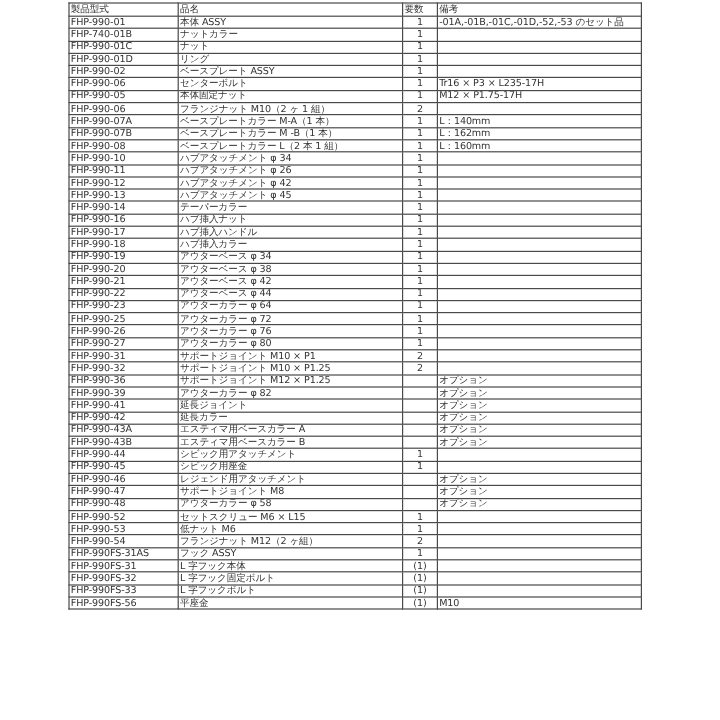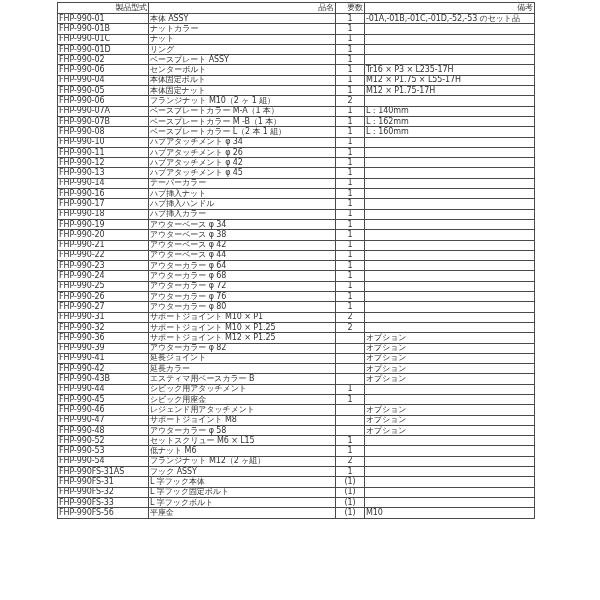--- a/index.html
+++ b/index.html
@@ -17,21 +17,21 @@
     border: 1px solid #4a4a4a;
     padding: 0 1px;
     height: 9.3px;
     white-space: nowrap;
     overflow: hidden;
     vertical-align: middle;
     letter-spacing: -0.1px;
   }
   table.parts th {
     font-weight: normal;
-    text-align: right;
+    text-align: left;
     height: 10px;
   }
   col.c1 { width: 91px; }
   col.c2 { width: 187px; }
   col.c3 { width: 29px; }
   col.c4 { width: 170px; }
   td.qty { text-align: center; }
 </style>
 </head>
 <body>
@@ -52,21 +52,21 @@
     </tr>
   </thead>
   <tbody id="rows">
       <tr>
         <td>FHP-990-01</td>
         <td>本体 ASSY</td>
         <td class="qty">1</td>
         <td>-01A,-01B,-01C,-01D,-52,-53 のセット品</td>
       </tr>
       <tr>
-        <td>FHP-990-01B</td>
+        <td>FHP-740-01B</td>
         <td>ナットカラー</td>
         <td class="qty">1</td>
         <td></td>
       </tr>
       <tr>
         <td>FHP-990-01C</td>
         <td>ナット</td>
         <td class="qty">1</td>
         <td></td>
       </tr>
@@ -80,26 +80,20 @@
         <td>FHP-990-02</td>
         <td>ベースプレート ASSY</td>
         <td class="qty">1</td>
         <td></td>
       </tr>
       <tr>
         <td>FHP-990-06</td>
         <td>センターボルト</td>
         <td class="qty">1</td>
         <td>Tr16 × P3 × L235-17H</td>
-      </tr>
-      <tr>
-        <td>FHP-990-04</td>
-        <td>本体固定ボルト</td>
-        <td class="qty">1</td>
-        <td>M12 × P1.75 × L55-17H</td>
       </tr>
       <tr>
         <td>FHP-990-05</td>
         <td>本体固定ナット</td>
         <td class="qty">1</td>
         <td>M12 × P1.75-17H</td>
       </tr>
       <tr>
         <td>FHP-990-06</td>
         <td>フランジナット M10（2 ヶ 1 組）</td>
@@ -196,26 +190,20 @@
         <td class="qty">1</td>
         <td></td>
       </tr>
       <tr>
         <td>FHP-990-23</td>
         <td>アウターカラー φ 64</td>
         <td class="qty">1</td>
         <td></td>
       </tr>
       <tr>
-        <td>FHP-990-24</td>
-        <td>アウターカラー φ 68</td>
-        <td class="qty">1</td>
-        <td></td>
-      </tr>
-      <tr>
         <td>FHP-990-25</td>
         <td>アウターカラー φ 72</td>
         <td class="qty">1</td>
         <td></td>
       </tr>
       <tr>
         <td>FHP-990-26</td>
         <td>アウターカラー φ 76</td>
         <td class="qty">1</td>
         <td></td>
@@ -252,20 +240,26 @@
       </tr>
       <tr>
         <td>FHP-990-41</td>
         <td>延長ジョイント</td>
         <td class="qty"></td>
         <td>オプション</td>
       </tr>
       <tr>
         <td>FHP-990-42</td>
         <td>延長カラー</td>
+        <td class="qty"></td>
+        <td>オプション</td>
+      </tr>
+      <tr>
+        <td>FHP-990-43A</td>
+        <td>エスティマ用ベースカラー A</td>
         <td class="qty"></td>
         <td>オプション</td>
       </tr>
       <tr>
         <td>FHP-990-43B</td>
         <td>エスティマ用ベースカラー B</td>
         <td class="qty"></td>
         <td>オプション</td>
       </tr>
       <tr>

